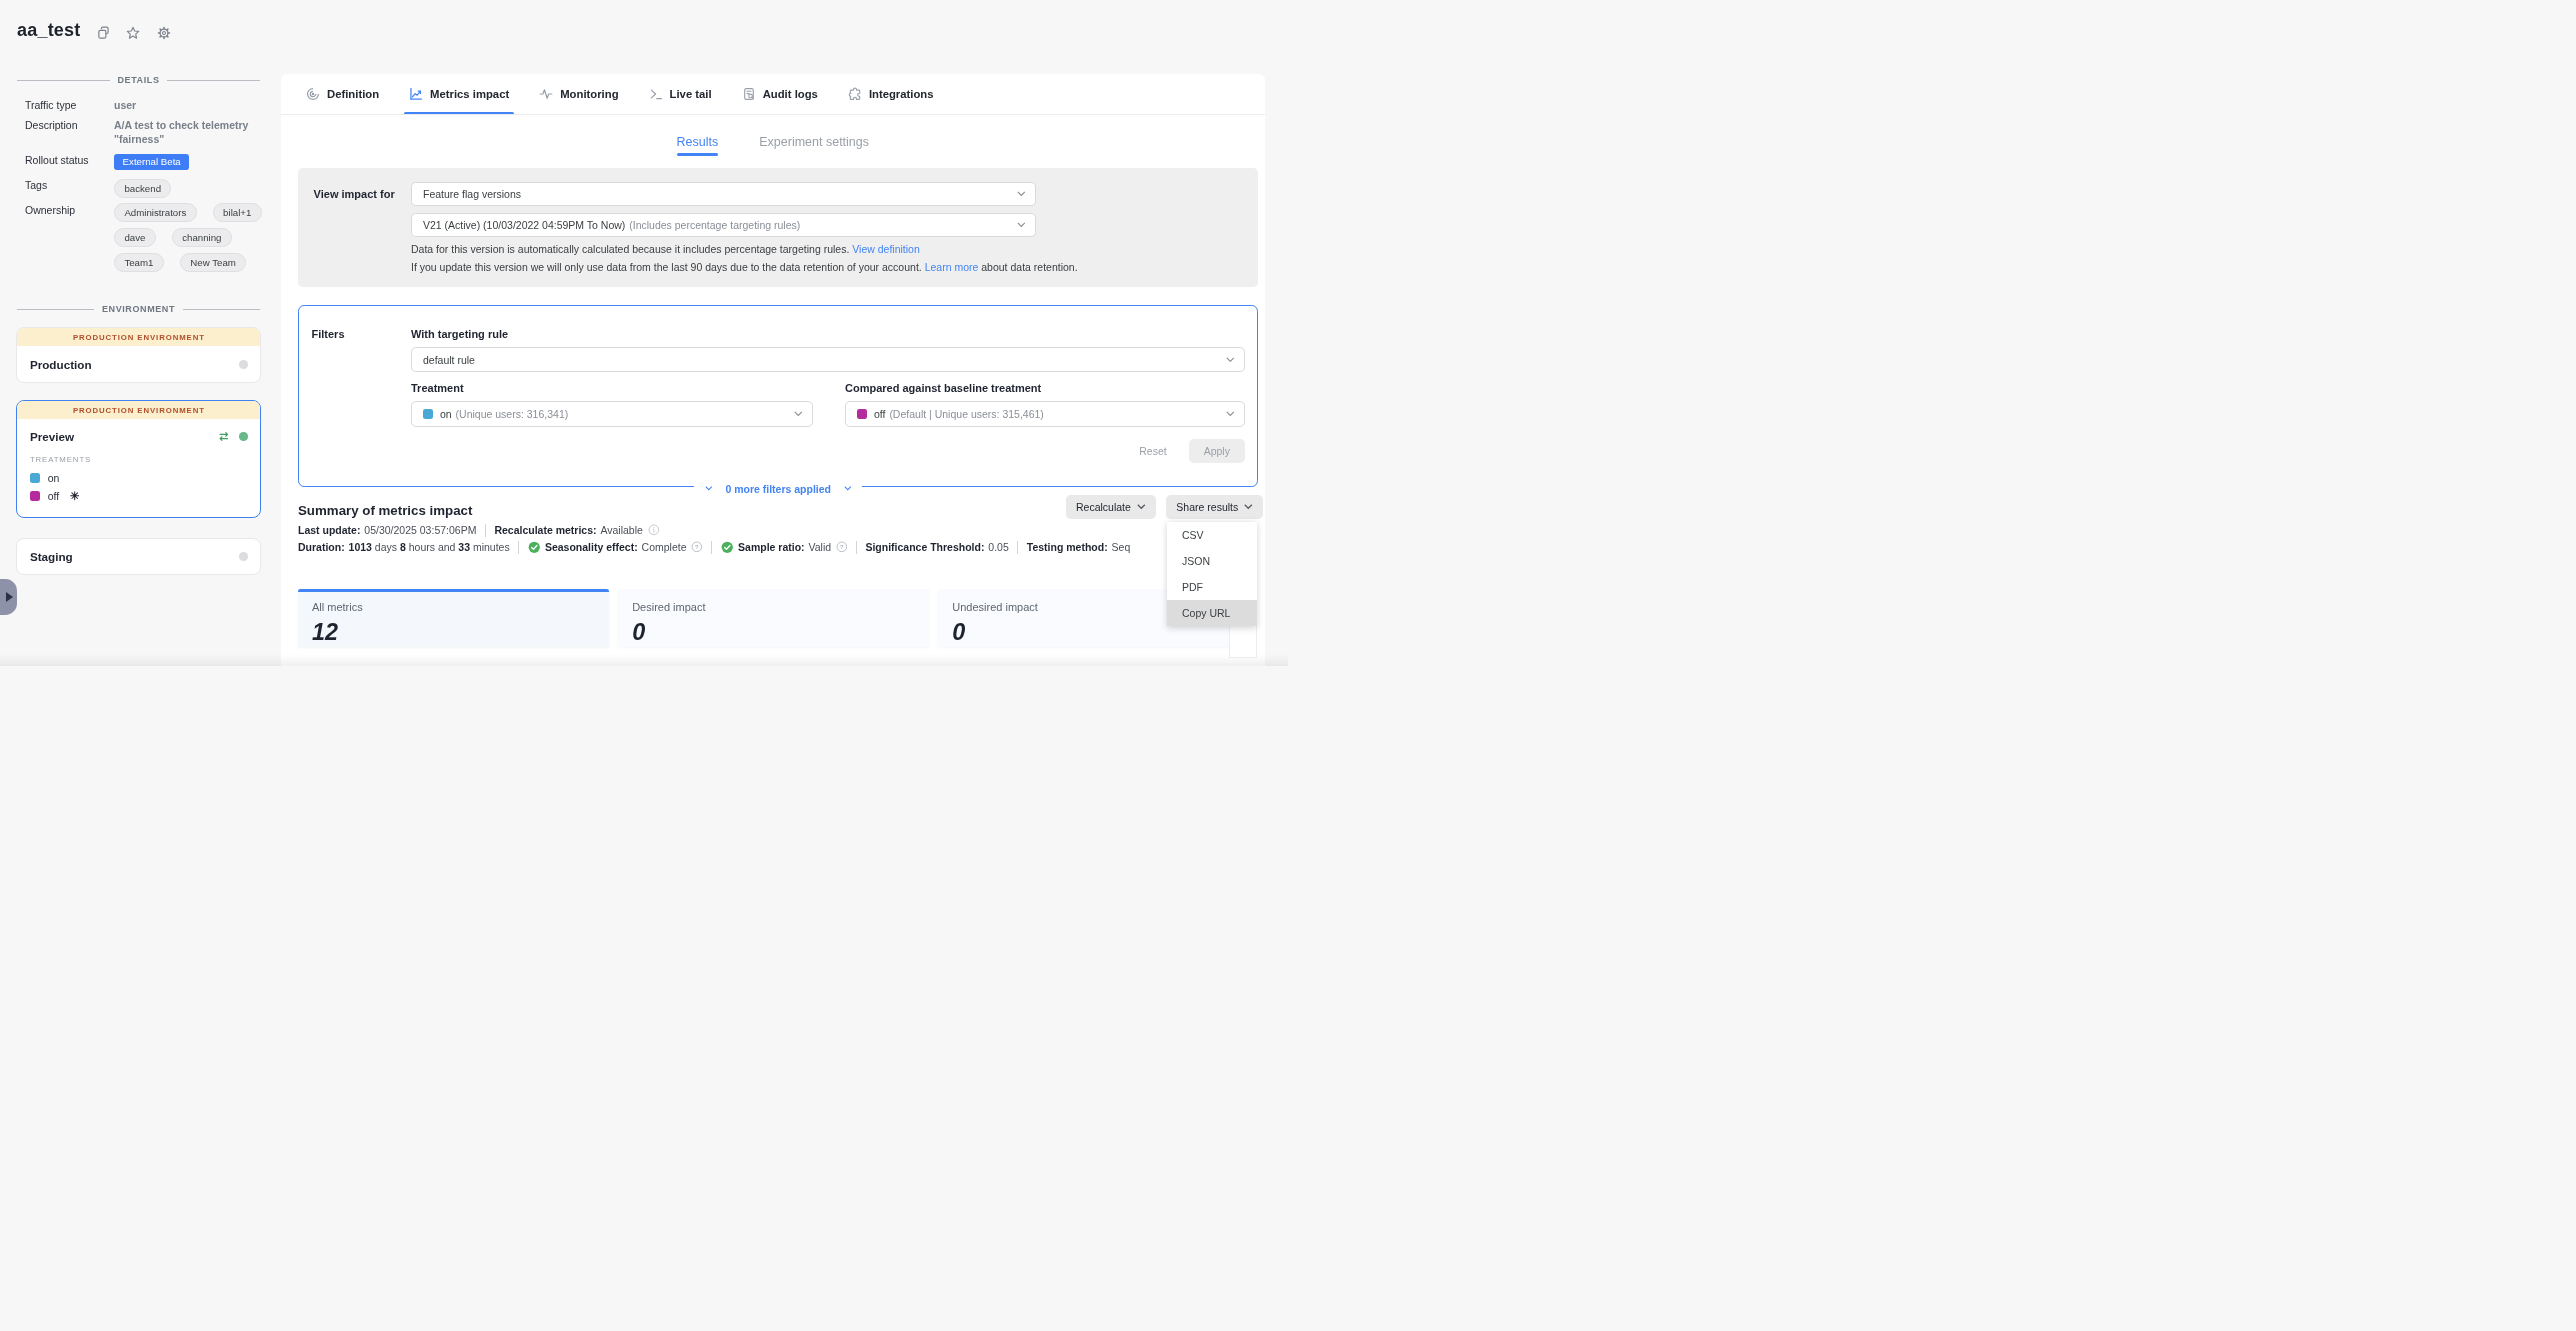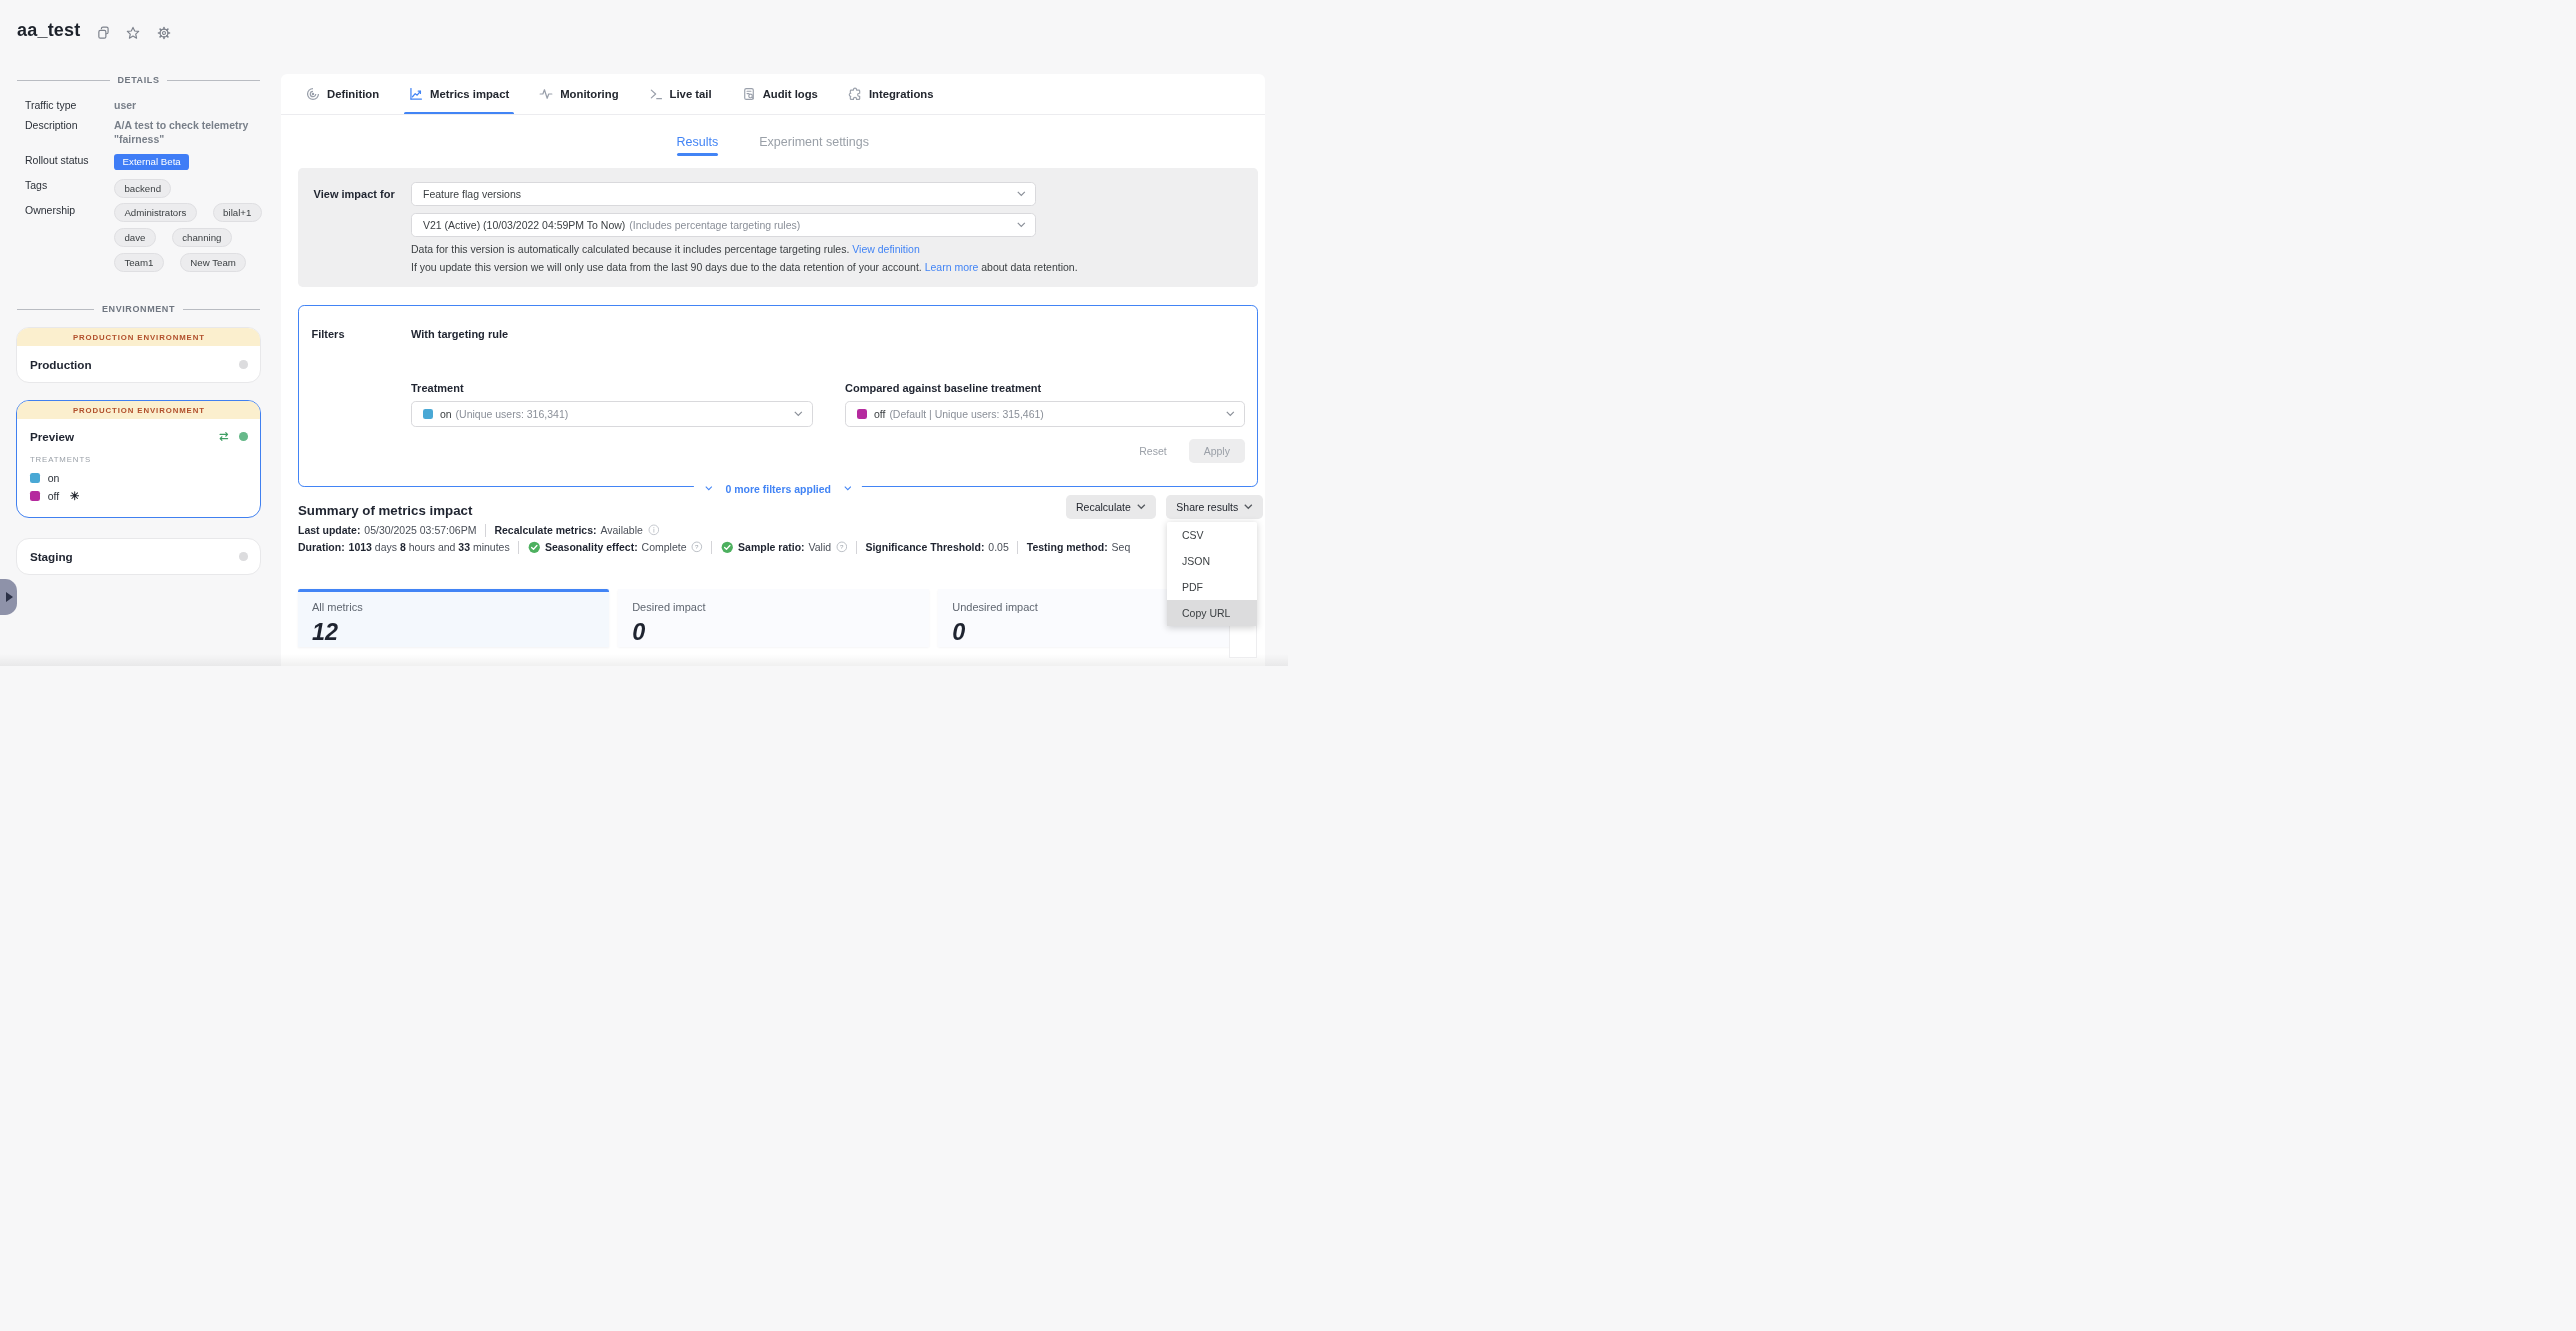--- a/index.html
+++ b/index.html
@@ -23,21 +23,21 @@
   .section-head .line { flex:1; height:0.8px; background:#b9bcc2; }
 
   .drow { position:absolute; left:25px; display:flex; font-size:10.5px; }
   .dlabel { width:89px; color:#2b3038; flex:none; }
   .dvalue { color:#787f89; width:143px; line-height:1.3;font-weight:bold; }
   .badge { display:inline-block; background:#3f7df6; color:#fff; font-size:9.7px; padding:2.3px 8.6px; border-radius:3.1px; }
   .chip { display:inline-block; background:#ececee; border:0.8px solid #dfdfe2; color:#3c4043;
     font-size:9.7px; padding:3.1px 9.4px; border-radius:11px; }
   .chip-row { position:absolute; left:114px; display:flex; gap:16px; }
 
-  .env-card { position:absolute; left:16.4px; width:245px; background:#fff; border:0.8px solid #e8e8ea; border-radius:13px; overflow:hidden; cursor:pointer; }
+  .env-card { position:absolute; left:16.4px; width:245px; background:#fff; border:0.8px solid #e8e8ea; border-radius:8px; overflow:hidden; cursor:pointer; }
   .env-card.selected { border:1.2px solid #4080f0; }
   .env-banner { background:#fbefce; color:#b14f2b; font-size:7.8px; font-weight:bold; letter-spacing:0.9px; text-align:center; padding:4.7px 0; }
   .env-name-row { display:flex; align-items:center; padding:0 12.5px; }
   .env-name { font-size:11.7px; font-weight:bold; color:#1f2430; flex:1; }
   .dot { width:8.6px; height:8.6px; border-radius:50%; background:#dcdcde; flex:none; }
   .dot.green { background:#67b98a; }
   .treat-head { font-size:7.8px; letter-spacing:0.9px; color:#9aa0a8; padding:1.6px 12.5px 4.7px; }
   .treat-row { display:flex; align-items:center; gap:7.8px; padding:3.1px 12.5px; font-size:10.5px; color:#2b3038; }
   .sq { width:10px; height:10px; border-radius:2.3px; flex:none; }
 
@@ -315,20 +315,28 @@
     <div class="panel-note" style="top:93px">
       <span>If you update this version we will only use data from the last 90 days due to the data retention of your account.</span>
       <a class="link">Learn more</a>
       <span>about data retention.</span>
     </div>
   </div>
 
   <div class="filters-card">
     <div class="f-label" style="left:12.5px; top:22px">Filters</div>
     <div class="f-label" style="left:112px; top:22px">With targeting rule</div>
+    <div class="dd" style="left:112px; top:41px; right:12.5px; height:25px">
+      <span>default rule</span>
+      <span class="chev">
+        <svg width="8.6" height="5.5" viewBox="0 0 11 7" fill="none" stroke="currentColor" stroke-width="1.5">
+            <path d="M1 1 L5.5 5.5 L10 1"></path>
+          </svg>
+      </span>
+    </div>
     <div class="f-label" style="left:112px; top:76px">Treatment</div>
     <div class="dd" style="left:112px; top:95px; width:402px; height:26px">
       <span class="sq" style="background:#49a8d5; margin-right:7px"></span>
       <span>on</span>
       <span class="note">(Unique users: 316,341)</span>
       <span class="chev">
         <svg width="8.6" height="5.5" viewBox="0 0 11 7" fill="none" stroke="currentColor" stroke-width="1.5">
             <path d="M1 1 L5.5 5.5 L10 1"></path>
           </svg>
       </span>

